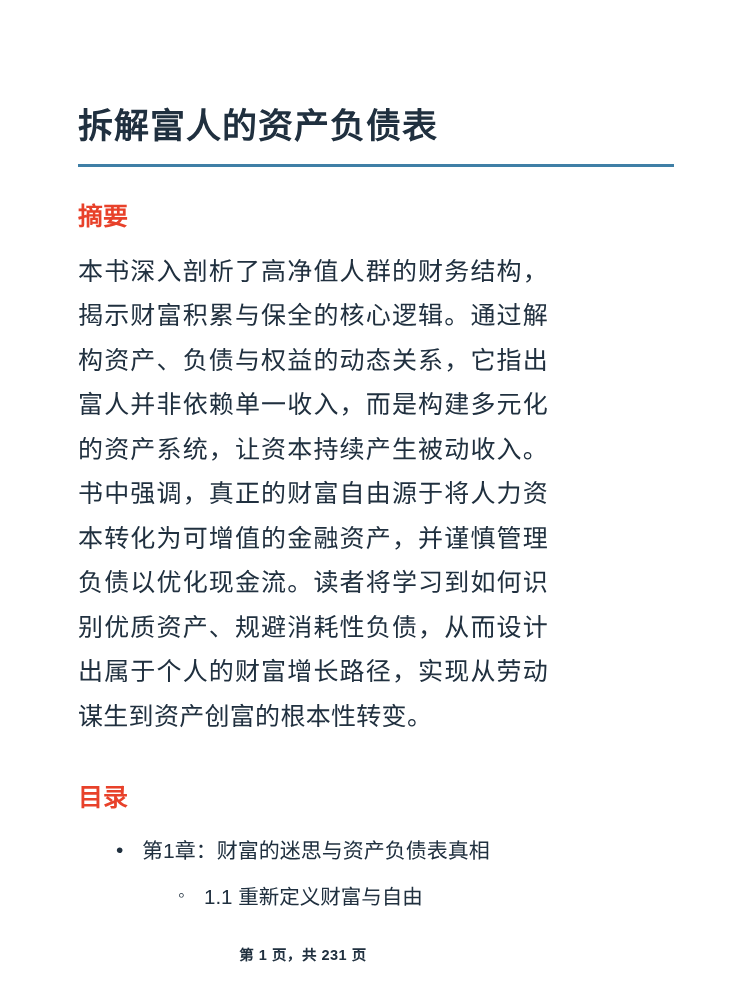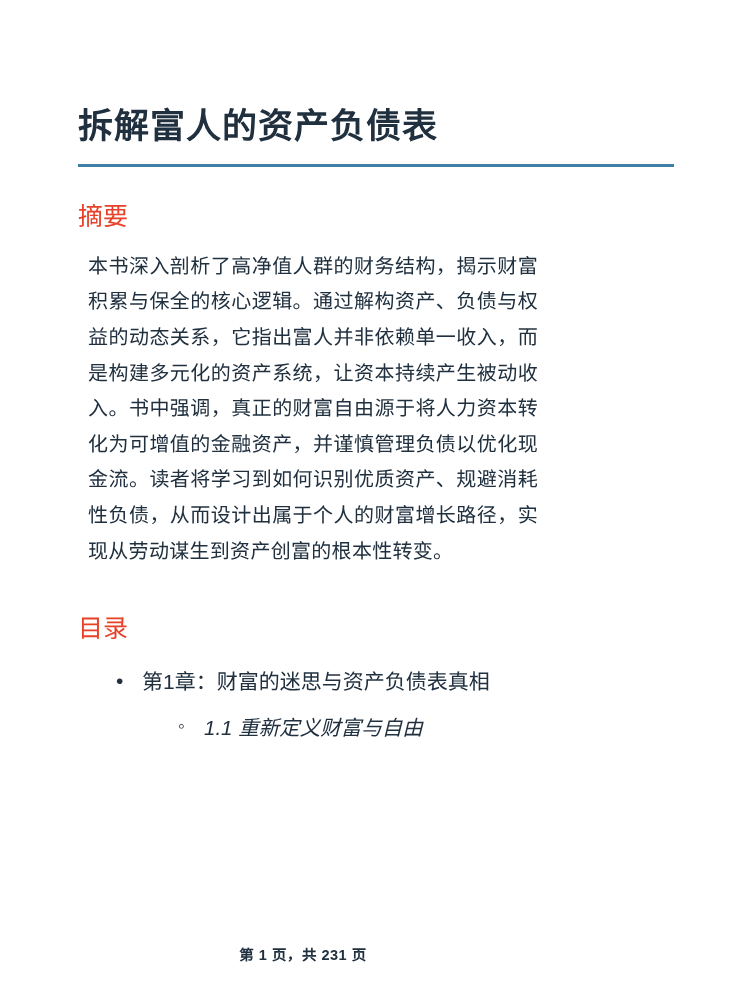--- a/index.html
+++ b/index.html
@@ -31,33 +31,33 @@
   }
   .title-rule {
     height: 3px;
     background: #3f7fa6;
     width: 596px;
     margin: 0 0 34px 0;
   }
   .section-heading {
     color: #e8412a;
     font-size: 25px;
-    font-weight: normal;
+    font-weight: bold;
     margin: 4px 0 18px 0;
     line-height: 1.2;
   }
   .section-heading.toc {
     margin-top: 44px;
     margin-bottom: 24px;
   }
   .abstract-text {
-    font-size: 20px;
+    font-size: 25px;
     line-height: 1.78;
     color: #20303f;
-    margin: 10px;
+    margin: 0;
     text-align: justify;
     letter-spacing: 0.3px;
   }
   ul.toc-list {
     list-style: none;
     margin: 12px;
     padding: 0 0 0 26px;
   }
   li.toc-chapter {
     position: relative;
@@ -80,21 +80,20 @@
     margin: 16px 0 0 0;
     padding: 0 0 0 36px;
   }
   li.toc-section {
     position: relative;
     font-size: 20.5px;
     line-height: 1.4;
     color: #20303f;
     margin: 0 0 20px 0;
     padding-left: 26px;
-    font-style: italic;
   }
   li.toc-section::before {
     content: "\25E6";
     position: absolute;
     left: 0;
     top: -1px;
     font-size: 19px;
     color: #20303f;
   }
   .page-footer {

